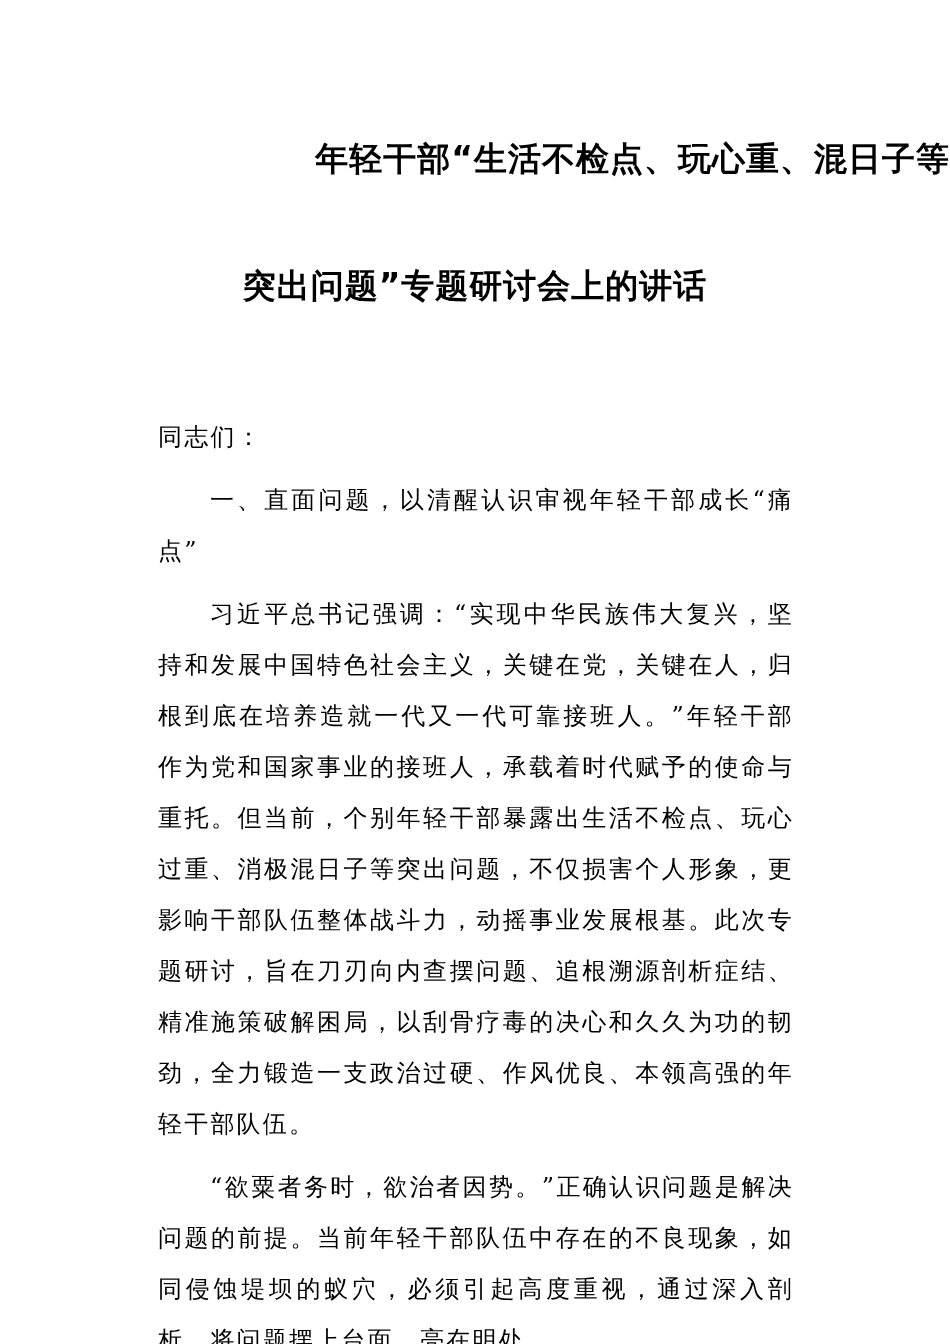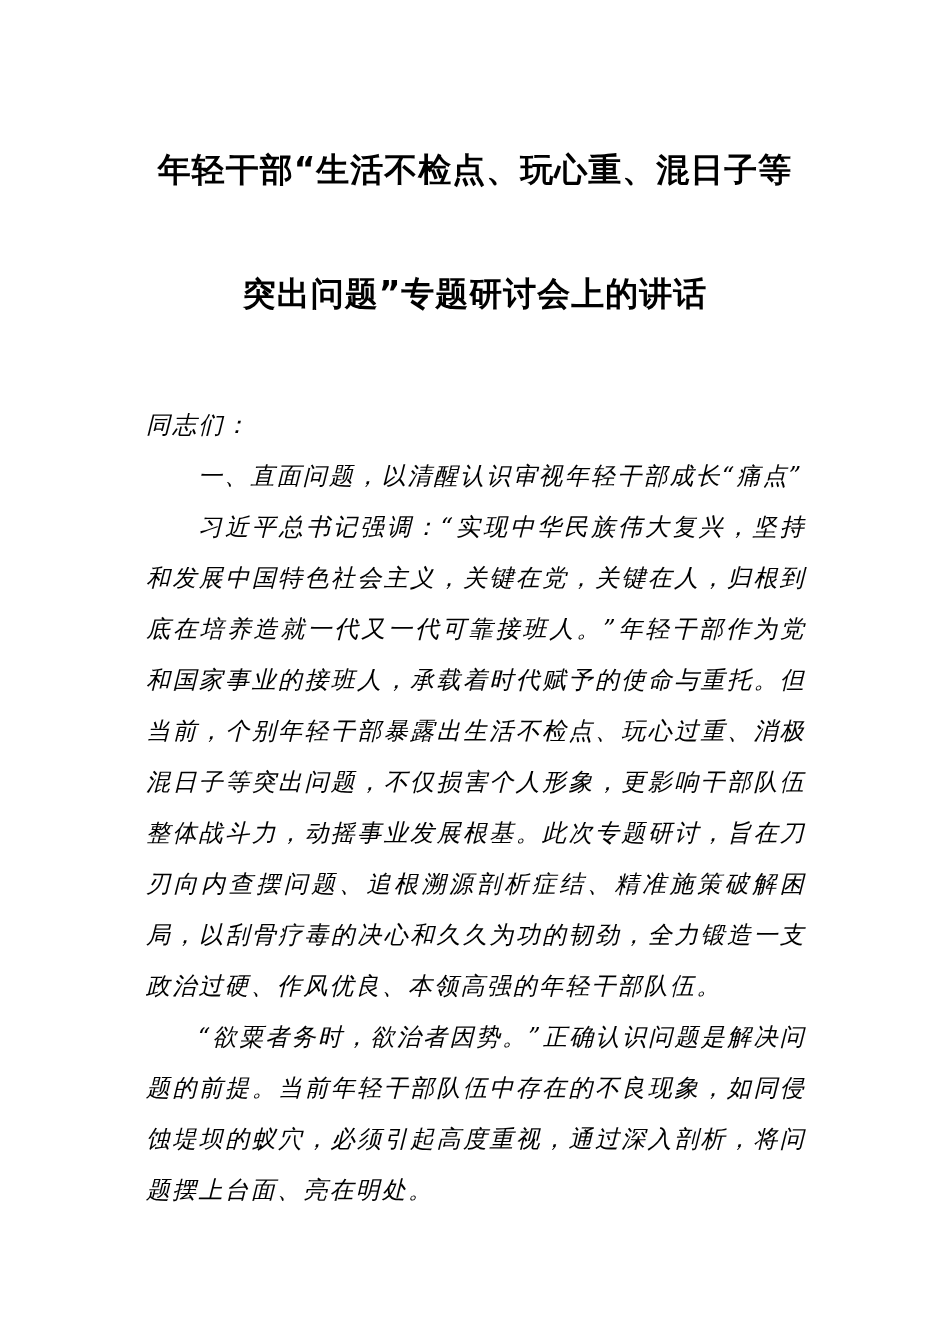--- a/index.html
+++ b/index.html
@@ -28,35 +28,34 @@
       left: 0;
       width: 950px;
       text-align: center;
       font-family: "DejaVu Sans", "Liberation Sans", sans-serif;
       font-weight: bold;
       font-size: 33px;
       letter-spacing: 1px;
       line-height: 40px;
       white-space: nowrap;
     }
-    .title.line1 { top: 150px; }
-    .title.line2 { top: 274px; }
+    .title.line1 { top: 139px; text-align: right; }
+    .title.line2 { top: 266px; }
     .body-text {
       position: absolute;
       left: 146px;
       top: 400px;
       width: 660px;
       font-size: 24px;
       line-height: 51px;
       letter-spacing: 2.2px;
       text-align: justify;
     }
     .body-text p {
-      margin: 0;
-      font-style: italic;
+      margin: 12px;
     }
     .indent {
       text-indent: 52px;
     }
   </style>
 </head>
 <body>
 
 <div class="page">
   <div class="title line1">年轻干部“生活不检点、玩心重、混日子等</div>

